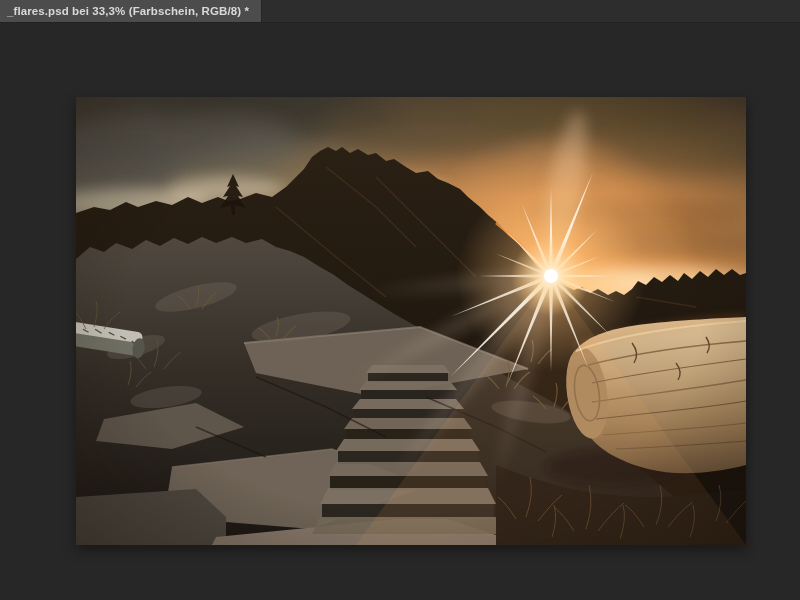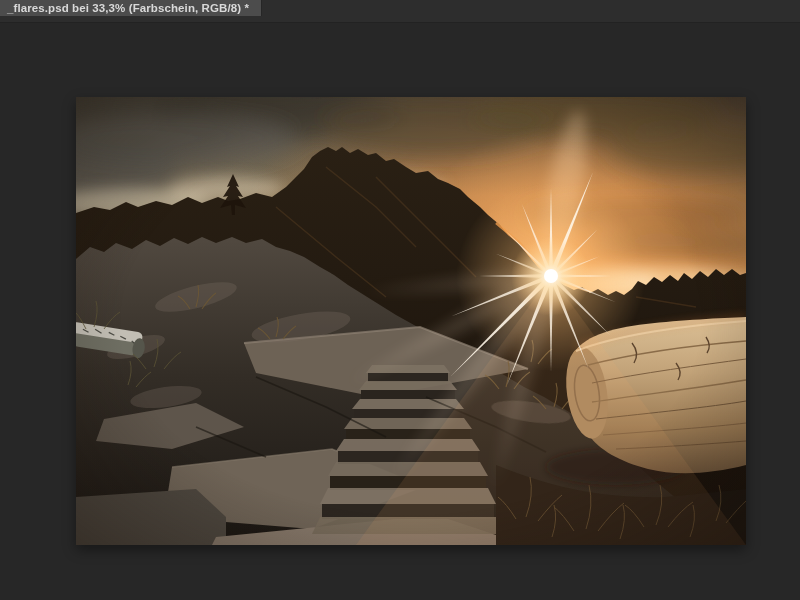--- a/index.html
+++ b/index.html
@@ -9,21 +9,21 @@
     font-family:"Liberation Sans", sans-serif;
     overflow:hidden;position:relative;
   }
   .tab-bar{
     position:absolute;left:0;top:0;width:800px;height:23px;
     background:#2d2d2d;
     border-bottom:1px solid #222;
     box-sizing:border-box;
   }
   .doc-tab{
-    position:absolute;left:0;top:0;height:16px;
+    position:absolute;left:0;top:0;height:22px;
     background:#4c4c4c;
     display:flex;align-items:center;
     padding:0 12px 0 7px;
     border-right:1px solid #262626;
     box-sizing:border-box;
     cursor:default;
   }
   .doc-tab .tab-title{
     color:#d9d9d9;
     font-size:11.5px;

